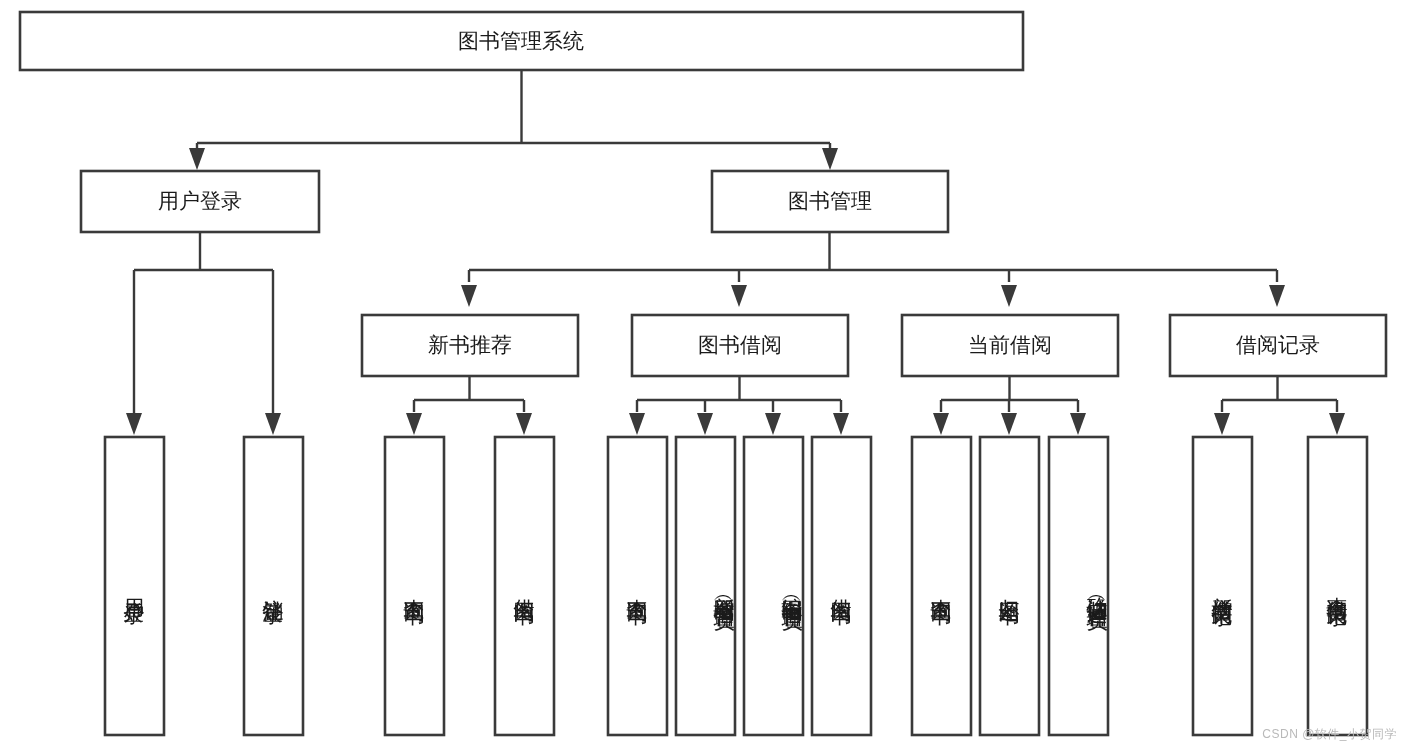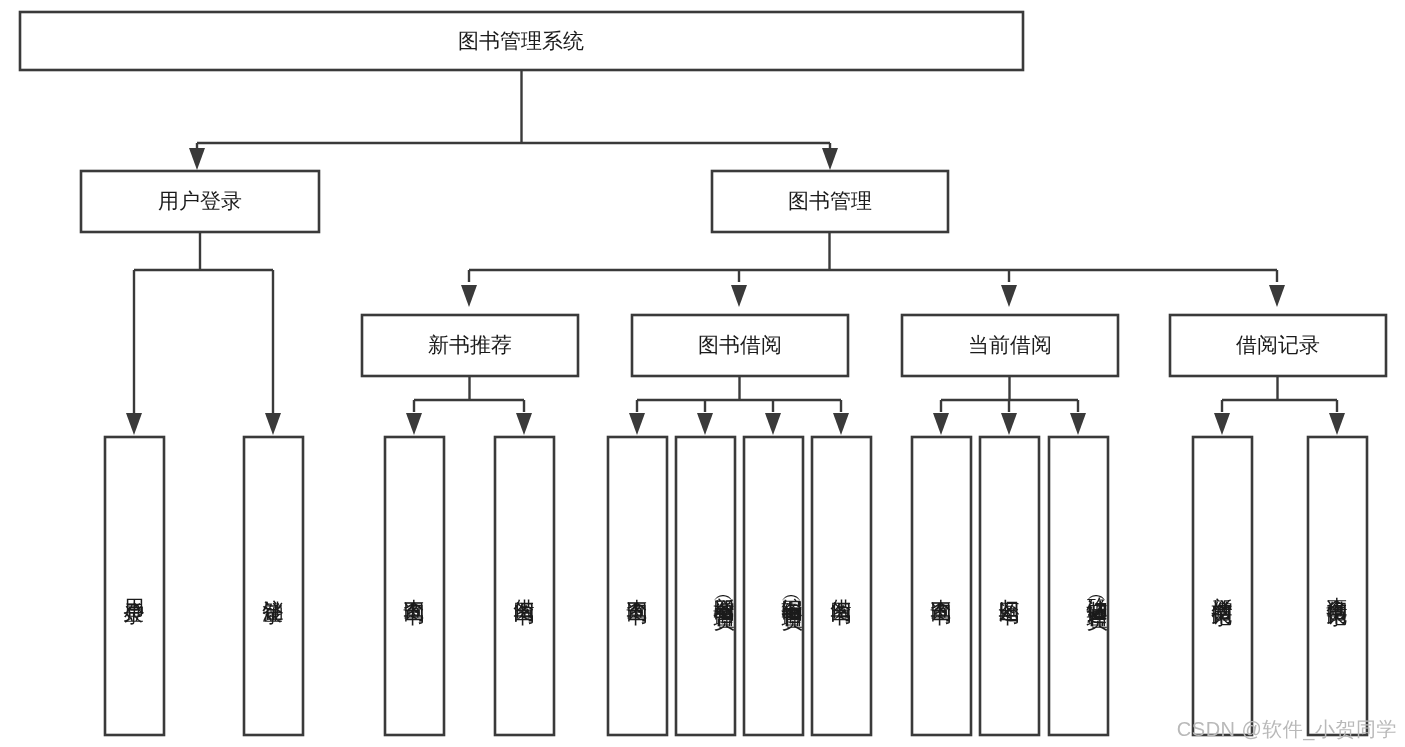--- a/index.html
+++ b/index.html
@@ -63,21 +63,21 @@
     align-items: center;
     justify-content: center;
     text-align: center;
     pointer-events: none;
   }
   .watermark {
     position: absolute;
     right: 8px;
     bottom: 4px;
     font-family: "Liberation Sans", "DejaVu Sans", sans-serif;
-    font-size: 20px;
+    font-size: 12px;
     color: #b9b9b9;
     letter-spacing: 0.5px;
     white-space: nowrap;
   }
 </style>
 </head>
 <body>
 
 <div id="diagram-root">
 

